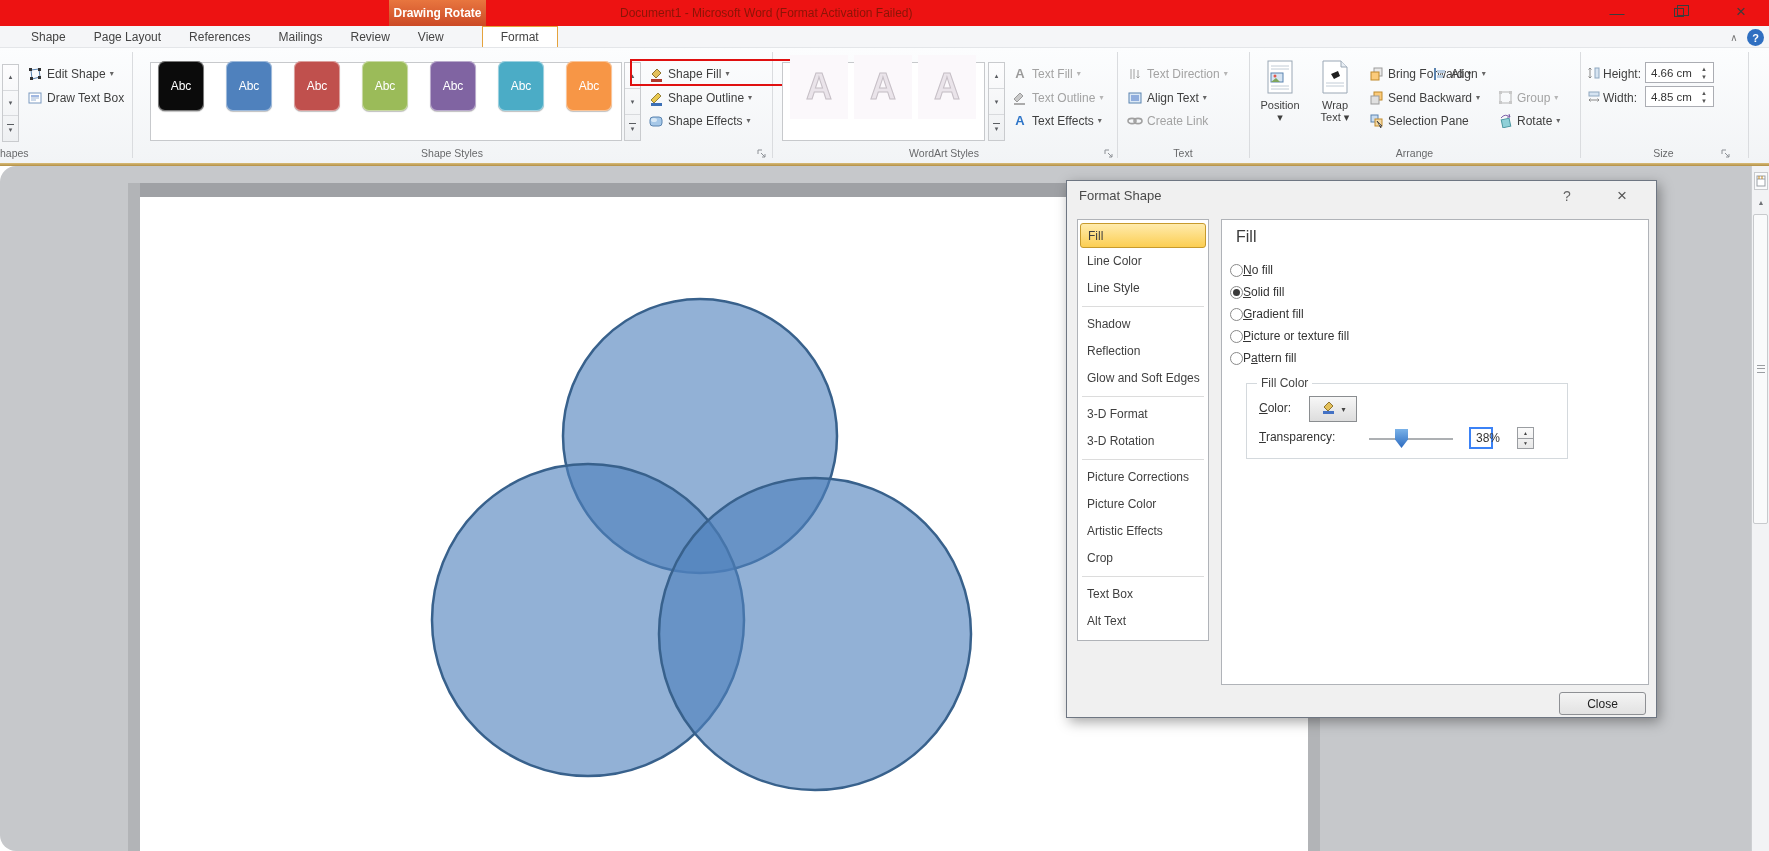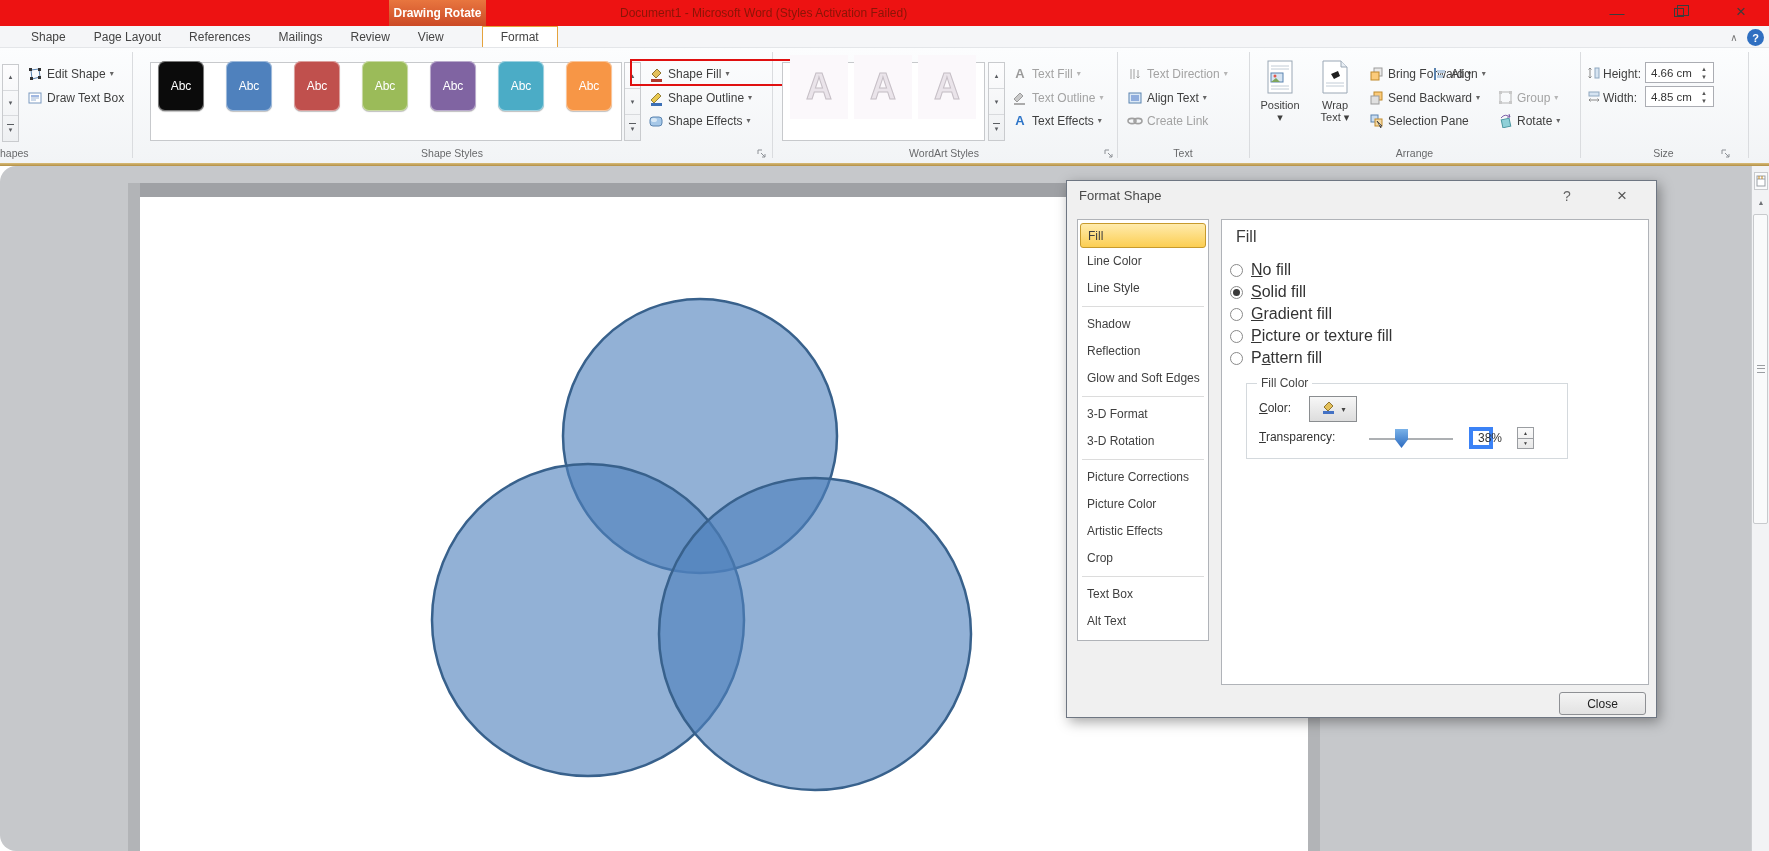--- a/index.html
+++ b/index.html
@@ -102,61 +102,61 @@
   #dlg-nav { position:absolute; left:10px; top:38px; width:132px; height:422px; background:#fff;
     border:1px solid #B0B3B8; padding-top:3px; }
   .navitem { height:27px; line-height:27px; padding-left:9px; font-size:12px; color:#3F3F3F; }
   .navitem.sel { background:linear-gradient(#FFEBAC,#FCCE52); border:1px solid #C79A2C;
     border-radius:3px; margin:0 2px; height:25px; line-height:24px; padding-left:7px; }
   .navsep { height:9px; position:relative; }
   .navsep::after { content:""; position:absolute; left:4px; right:4px; top:4px; border-top:1px solid #DCDCDC; }
   #dlg-panel { position:absolute; left:154px; top:38px; width:428px; height:466px; background:#fff;
     border:1px solid #B0B3B8; }
   #panel-heading { position:absolute; left:14px; top:8px; font-size:16px; color:#3B3B3B; }
-  .optrow { position:absolute; left:8px; display:flex; align-items:center; gap:8px; height:20px;
-    font-size:16px; color:#333; }
+  .optrow { position:absolute; left:8px; display:flex; align-items:center; gap:0; height:20px;
+    font-size:12px; color:#333; }
   .radio { width:13px; height:13px; border:1px solid #8A8A8A; border-radius:50%; background:#fff; }
   .radio.sel::after { content:""; display:block; width:7px; height:7px; margin:2px; border-radius:50%;
     background:#3A3A3A; }
   #fillcolor-box { position:absolute; left:24px; top:163px; width:322px; height:76px;
     border:1px solid #D4D9DD; }
   #fillcolor-legend { position:absolute; left:10px; top:-8px; background:#fff; padding:0 4px;
     font-size:12px; color:#444; }
   #color-label, #transp-label { position:absolute; left:12px; font-size:12px; color:#333; }
   #color-label { top:17px; } #transp-label { top:46px; }
   #color-btn { position:absolute; left:62px; top:12px; width:48px; height:26px;
     background:linear-gradient(#F7F7F7,#DDDDDD); border:1px solid #8A8D90; display:flex;
     align-items:center; justify-content:center; gap:4px; }
   #color-btn .dd { font-size:8px; color:#444; }
   #slider-track { position:absolute; left:122px; top:54px; width:84px; height:2px; background:#ADB0B3; }
   #slider-thumb { position:absolute; left:26px; top:-9px; width:13px; height:19px;
     background:linear-gradient(#7AB2E8,#2C6BC0);
     clip-path:polygon(0 0,100% 0,100% 55%,50% 100%,0 55%); }
   #transp-field { position:absolute; left:222px; top:43px; width:24px; height:22px; background:#fff;
-    border:4px solid #3b82f6; font-size:12px; color:#333; display:flex; align-items:center; padding-left:5px; }
+    border:2px solid #3b82f6; font-size:12px; color:#333; display:flex; align-items:center; padding-left:5px; }
   #transp-spin { position:absolute; left:270px; top:43px; width:17px; height:22px;
     border:1px solid #9A9DA1; background:linear-gradient(#FBFBFB,#E8E8E8); display:flex;
     flex-direction:column; }
   #transp-spin span { flex:1; display:flex; align-items:center; justify-content:center; font-size:5px;
     color:#444; } 
   #transp-spin span:first-child { border-bottom:1px solid #9A9DA1; }
   #dlg-closebtn { position:absolute; left:492px; top:511px; width:87px; height:23px;
     background:linear-gradient(#F4F4F4,#E2E2E2); border:1px solid #8E9094; border-radius:3px;
     font-size:12px; color:#222; display:flex; align-items:center; justify-content:center; }
 
   .icspan { display:inline-flex; width:16px; height:16px; align-items:center; justify-content:center; }
   .a-gray { color:#9B9B9B; font-weight:bold; font-size:13px; }
   .a-blue { color:#2E75C8; font-weight:bold; font-size:13px; }
 </style>
 </head>
 <body>
 
 <div id="titlebar">
   <div id="ctxtab">Drawing Rotate</div>
-  <div id="wintitle">Document1 - Microsoft Word (Styles Activation Failed)</div>
+  <div id="wintitle">Document1 - Microsoft Word (Format Activation Failed)</div>
   <div id="btn-min" class="winbtn">—</div>
   <div id="btn-restore" class="winbtn">
     <span class="restore-glyph"></span>
   </div>
   <div id="btn-close" class="winbtn">×</div>
 </div>
 
 <div id="tabrow">
   <div class="tab">Shape</div>
   <div class="tab">Page Layout</div>

